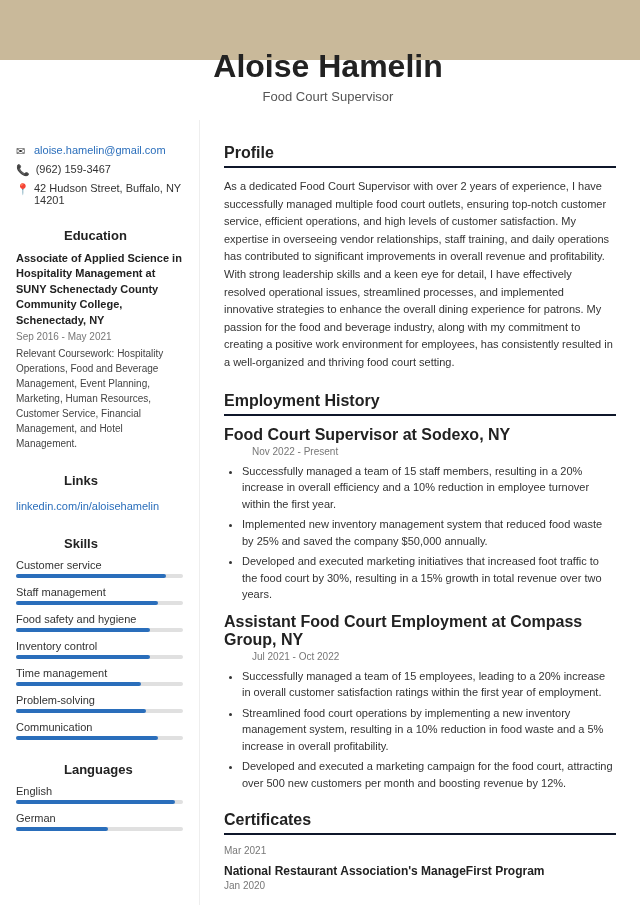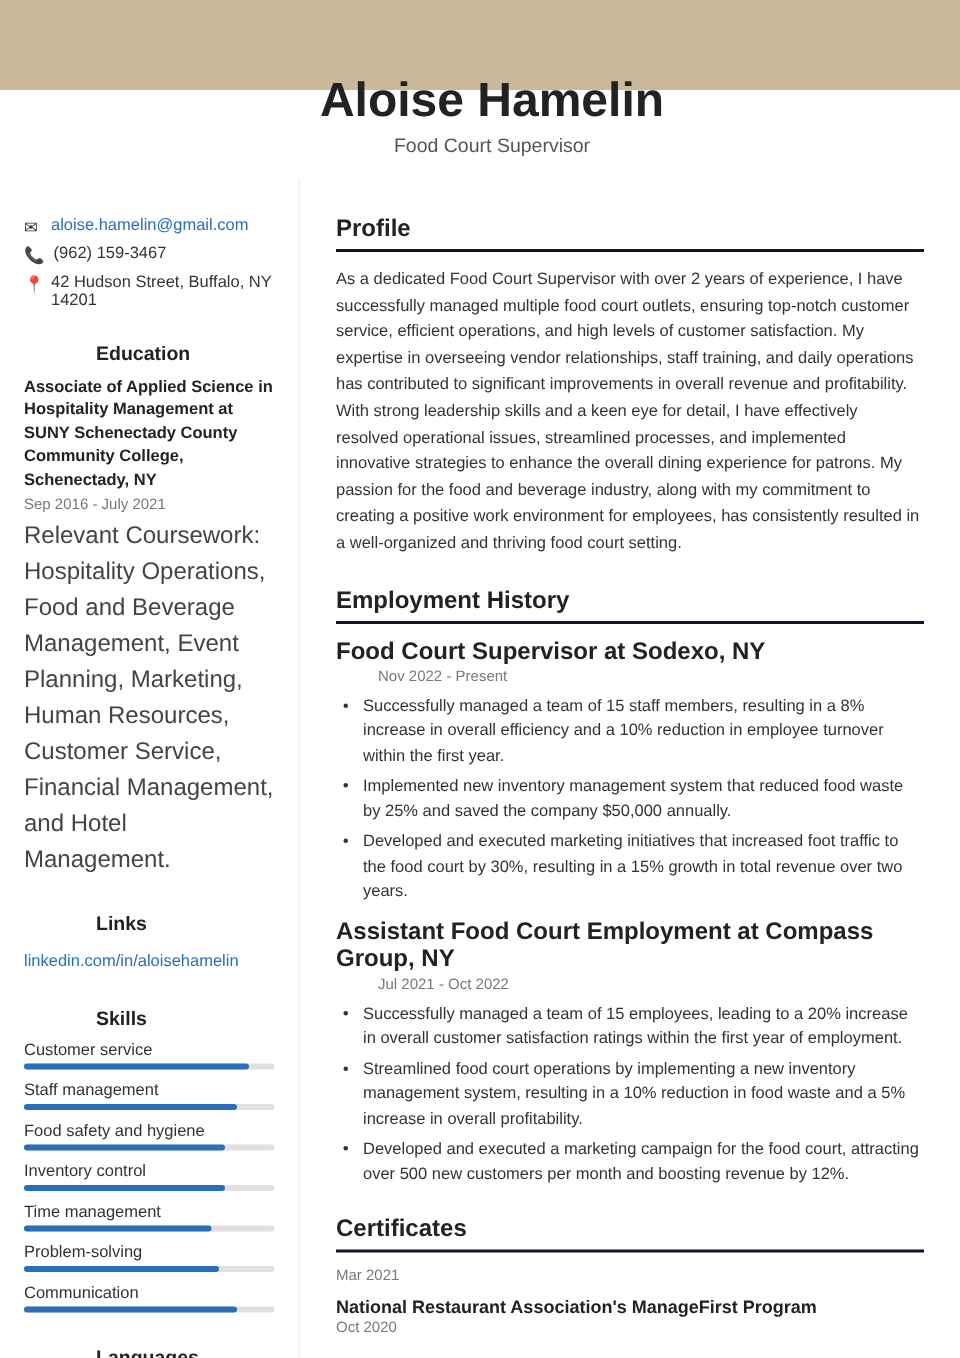--- a/index.html
+++ b/index.html
@@ -94,21 +94,21 @@
       font-weight: bold;
       color: #222;
       line-height: 1.4;
     }
     .edu-date {
       font-size: 10px;
       color: #777;
       margin-top: 3px;
     }
     .edu-desc {
-      font-size: 16px;
+      font-size: 10px;
       color: #444;
       margin-top: 4px;
       line-height: 1.5;
     }
     .link-item a {
       font-size: 11px;
       color: #2a6ebb;
       text-decoration: none;
     }
     
@@ -220,21 +220,21 @@
         </div>
         <div class="contact-item">
           <span class="contact-icon">📍</span>
           <span>42 Hudson Street, Buffalo, NY 14201</span>
         </div>
       </div>
 
       <div class="sidebar-section">
         <div class="sidebar-section-title">Education</div>
         <div class="edu-title">Associate of Applied Science in Hospitality Management at SUNY Schenectady County Community College, Schenectady, NY</div>
-        <div class="edu-date">Sep 2016 - July 2021</div>
+        <div class="edu-date">Sep 2016 - May 2021</div>
         <div class="edu-desc">Relevant Coursework: Hospitality Operations, Food and Beverage Management, Event Planning, Marketing, Human Resources, Customer Service, Financial Management, and Hotel Management.</div>
       </div>
 
       <div class="sidebar-section">
         <div class="sidebar-section-title">Links</div>
         <div class="link-item">
           <a href="#">linkedin.com/in/aloisehamelin</a>
         </div>
       </div>
 
@@ -313,21 +313,21 @@
         <div class="profile-text">As a dedicated Food Court Supervisor with over 2 years of experience, I have successfully managed multiple food court outlets, ensuring top-notch customer service, efficient operations, and high levels of customer satisfaction. My expertise in overseeing vendor relationships, staff training, and daily operations has contributed to significant improvements in overall revenue and profitability. With strong leadership skills and a keen eye for detail, I have effectively resolved operational issues, streamlined processes, and implemented innovative strategies to enhance the overall dining experience for patrons. My passion for the food and beverage industry, along with my commitment to creating a positive work environment for employees, has consistently resulted in a well-organized and thriving food court setting.</div>
       </div>
 
       <div class="main-section">
         <div class="main-section-title">Employment History</div>
         <div id="jobs-container">
             <div>
       <div class="job-title">Food Court Supervisor at Sodexo, NY</div>
       <div class="job-date">Nov 2022 - Present</div>
       <ul class="job-bullets">
-                <li>Successfully managed a team of 15 staff members, resulting in a 8% increase in overall efficiency and a 10% reduction in employee turnover within the first year.</li>
+                <li>Successfully managed a team of 15 staff members, resulting in a 20% increase in overall efficiency and a 10% reduction in employee turnover within the first year.</li>
                 <li>Implemented new inventory management system that reduced food waste by 25% and saved the company $50,000 annually.</li>
                 <li>Developed and executed marketing initiatives that increased foot traffic to the food court by 30%, resulting in a 15% growth in total revenue over two years.</li>
               </ul>
     </div>
             <div>
       <div class="job-title">Assistant Food Court Employment at Compass Group, NY</div>
       <div class="job-date">Jul 2021 - Oct 2022</div>
       <ul class="job-bullets">
                 <li>Successfully managed a team of 15 employees, leading to a 20% increase in overall customer satisfaction ratings within the first year of employment.</li>
                 <li>Streamlined food court operations by implementing a new inventory management system, resulting in a 10% reduction in food waste and a 5% increase in overall profitability.</li>
@@ -338,21 +338,21 @@
       </div>
 
       <div class="main-section">
         <div class="main-section-title">Certificates</div>
         <div id="certs-container">
             <div>
       <div class="cert-date">Mar 2021</div>
     </div>
             <div>
       <div class="cert-title">National Restaurant Association's ManageFirst Program</div>
-      <div class="cert-date">Oct 2020</div>
+      <div class="cert-date">Jan 2020</div>
     </div>
           </div>
       </div>
 
       <div class="main-section">
         <div class="main-section-title">Memberships</div>
 
       </div>
 
     </div>

